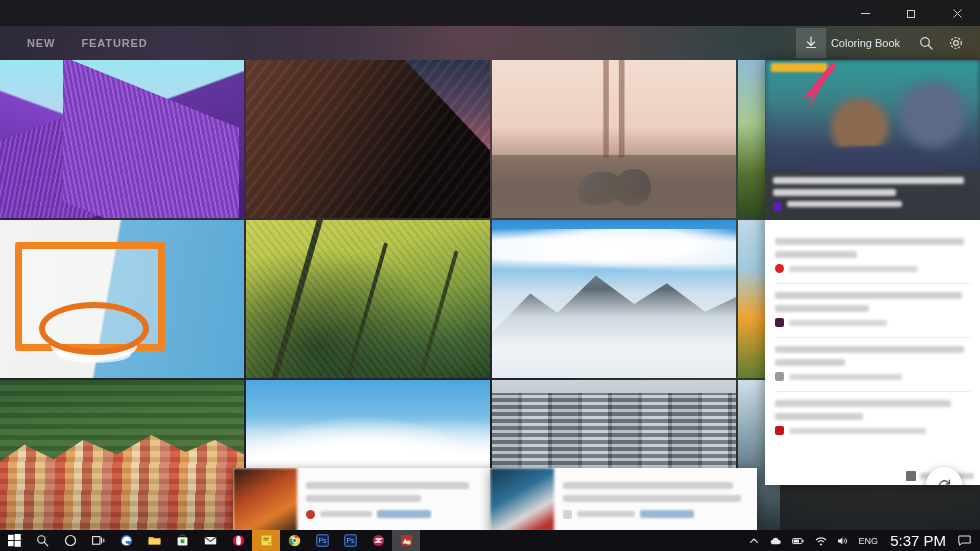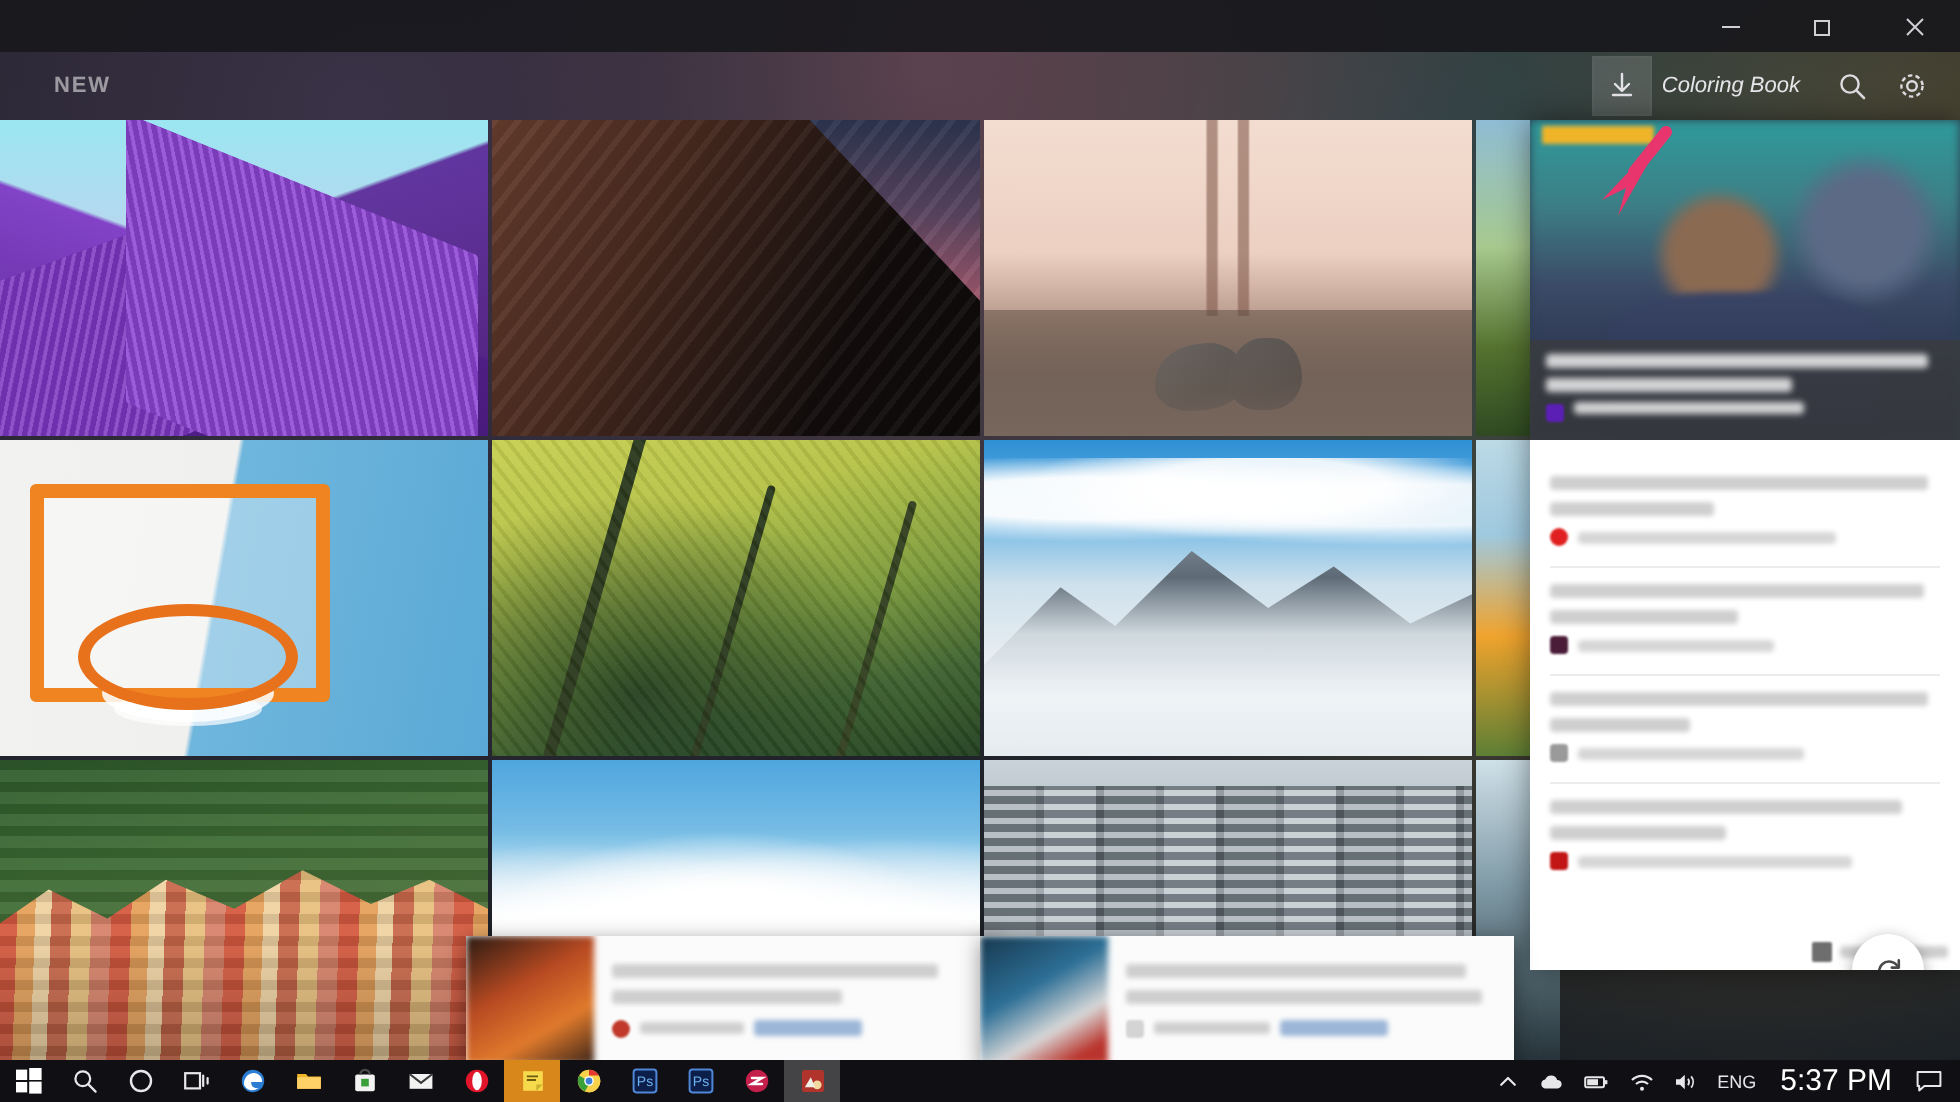--- a/index.html
+++ b/index.html
@@ -43,21 +43,21 @@
     color:rgba(255,255,255,.52); text-transform:uppercase; white-space:nowrap;
   }
   .tab.active { color:#ffffff; }
   .tab.active::after {
     content:""; position:absolute; left:13px; right:13px; bottom:3px;
     height:2px; background:#ffffff; border-radius:1px;
   }
 
   .navright {
     margin-left:auto; display:flex; align-items:center; height:34px;
-    padding-right:10px; gap:2px;font-style:italic;
+    padding-right:10px; gap:2px;
   }
   .iconbtn {
     width:28px; height:28px; display:flex; align-items:center; justify-content:center;
     color:#d8d8dd;
   }
   .iconbtn.hovered { background:rgba(255,255,255,.14); outline:1px solid rgba(255,255,255,.16); }
   .brandlabel {
     font-size:11px; color:#e6e6ea; padding:0 10px 0 4px; white-space:nowrap;
   }
 
@@ -331,20 +331,23 @@
         <path d="M1.5 1.5 L9.5 9.5 M9.5 1.5 L1.5 9.5" stroke="#cfcfd4" stroke-width="1" fill="none"></path>
       </svg>
     </div>
   </div>
 
   <div class="navbar">
     <div class="tabs">
       <div class="tab">
         <span>NEW</span>
       </div>
+      <div class="tab">
+        <span>FEATURED</span>
+      </div>
     </div>
 
     <div class="navright">
       <div class="iconbtn hovered">
         <svg width="16" height="16" viewBox="0 0 16 16">
           <path d="M8 2 L8 10 M4.5 7 L8 10.5 L11.5 7" stroke="#e4e4e8" stroke-width="1.2" fill="none" stroke-linecap="round" stroke-linejoin="round"></path>
           <path d="M3.5 12.5 L12.5 12.5" stroke="#e4e4e8" stroke-width="1.2" stroke-linecap="round"></path>
         </svg>
       </div>
       <div class="brandlabel">Coloring Book</div>

